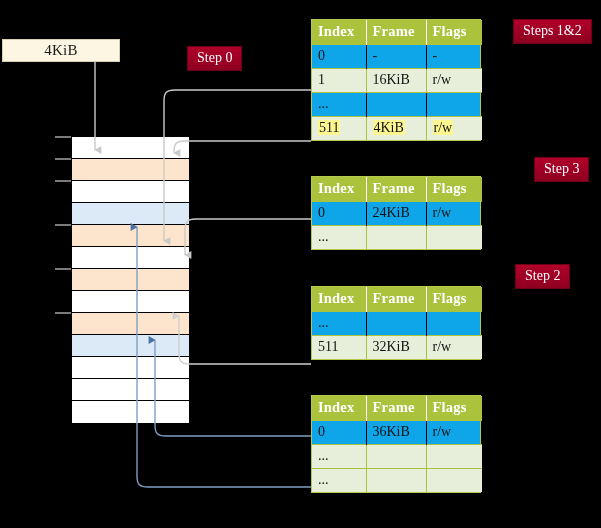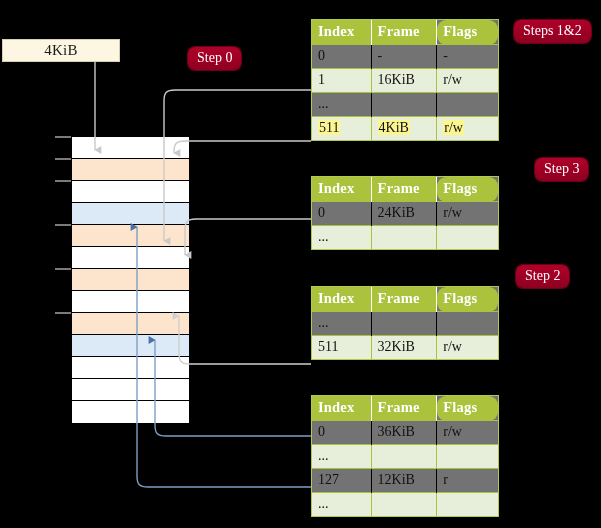--- a/index.html
+++ b/index.html
@@ -35,21 +35,21 @@
   }
 
   
   .step-badge {
     position: absolute;
     background: #a80026;
     background: linear-gradient(#b00029, #8e0020);
     color: #ffffff;
     font-size: 14px;
     padding: 2px 9px 3px 9px;
-    border-radius: 7px;
+    border-radius: 0;
     white-space: nowrap;
     box-shadow: 0 0 0 1px #6d0018;
     line-height: 1.25;
   }
 
   
   .mem {
     position: absolute;
     left: 71px;
     top: 136px;
@@ -77,44 +77,44 @@
     position: absolute;
     left: 55px;
     width: 16px;
     height: 0;
     border-top: 2px solid #7a7a7a;
   }
 
   
   .ptable {
     position: absolute;
-    width: 188px;
+    width: 170px;
     border: 1px solid #b6c94a;
     box-sizing: border-box;
     border-collapse: collapse;
-    background: #737373;
+    background: #0ea5e9;
     font-size: 14px;
     color: #111111;
   }
   .ptable table {
     border-collapse: collapse;
     width: 100%;
     table-layout: fixed;
   }
   .ptable th {
     background: #aac23c;
     color: #ffffff;
     font-weight: bold;
     text-align: left;
     padding: 3px 6px 4px 6px;
     border-right: 1px solid #ffffff;
     font-size: 14.5px;
     letter-spacing: .2px;
   }
-  .ptable th:last-child { border-right: none; border-radius: 9px; }
+  .ptable th:last-child { border-right: none; }
   .ptable td {
     padding: 3px 6px 4px 6px;
     border-right: 1px solid #000000;
     border-top: 1px solid #aac23c;
     height: 16px;
     font-size: 14px;
     vertical-align: middle;
     overflow: hidden;
     white-space: nowrap;
   }
@@ -292,25 +292,20 @@
           <tr class="">
             <td>0</td>
             <td>36KiB</td>
             <td>r/w</td>
           </tr>
           <tr class="alt">
             <td>...</td>
             <td></td>
             <td></td>
           </tr>
-          <tr class="">
-            <td>127</td>
-            <td>12KiB</td>
-            <td>r</td>
-          </tr>
           <tr class="alt">
             <td>...</td>
             <td></td>
             <td></td>
           </tr>
         </tbody>
       </table>
     </div>
 
   <svg id="wires" viewBox="0 0 601 528">

